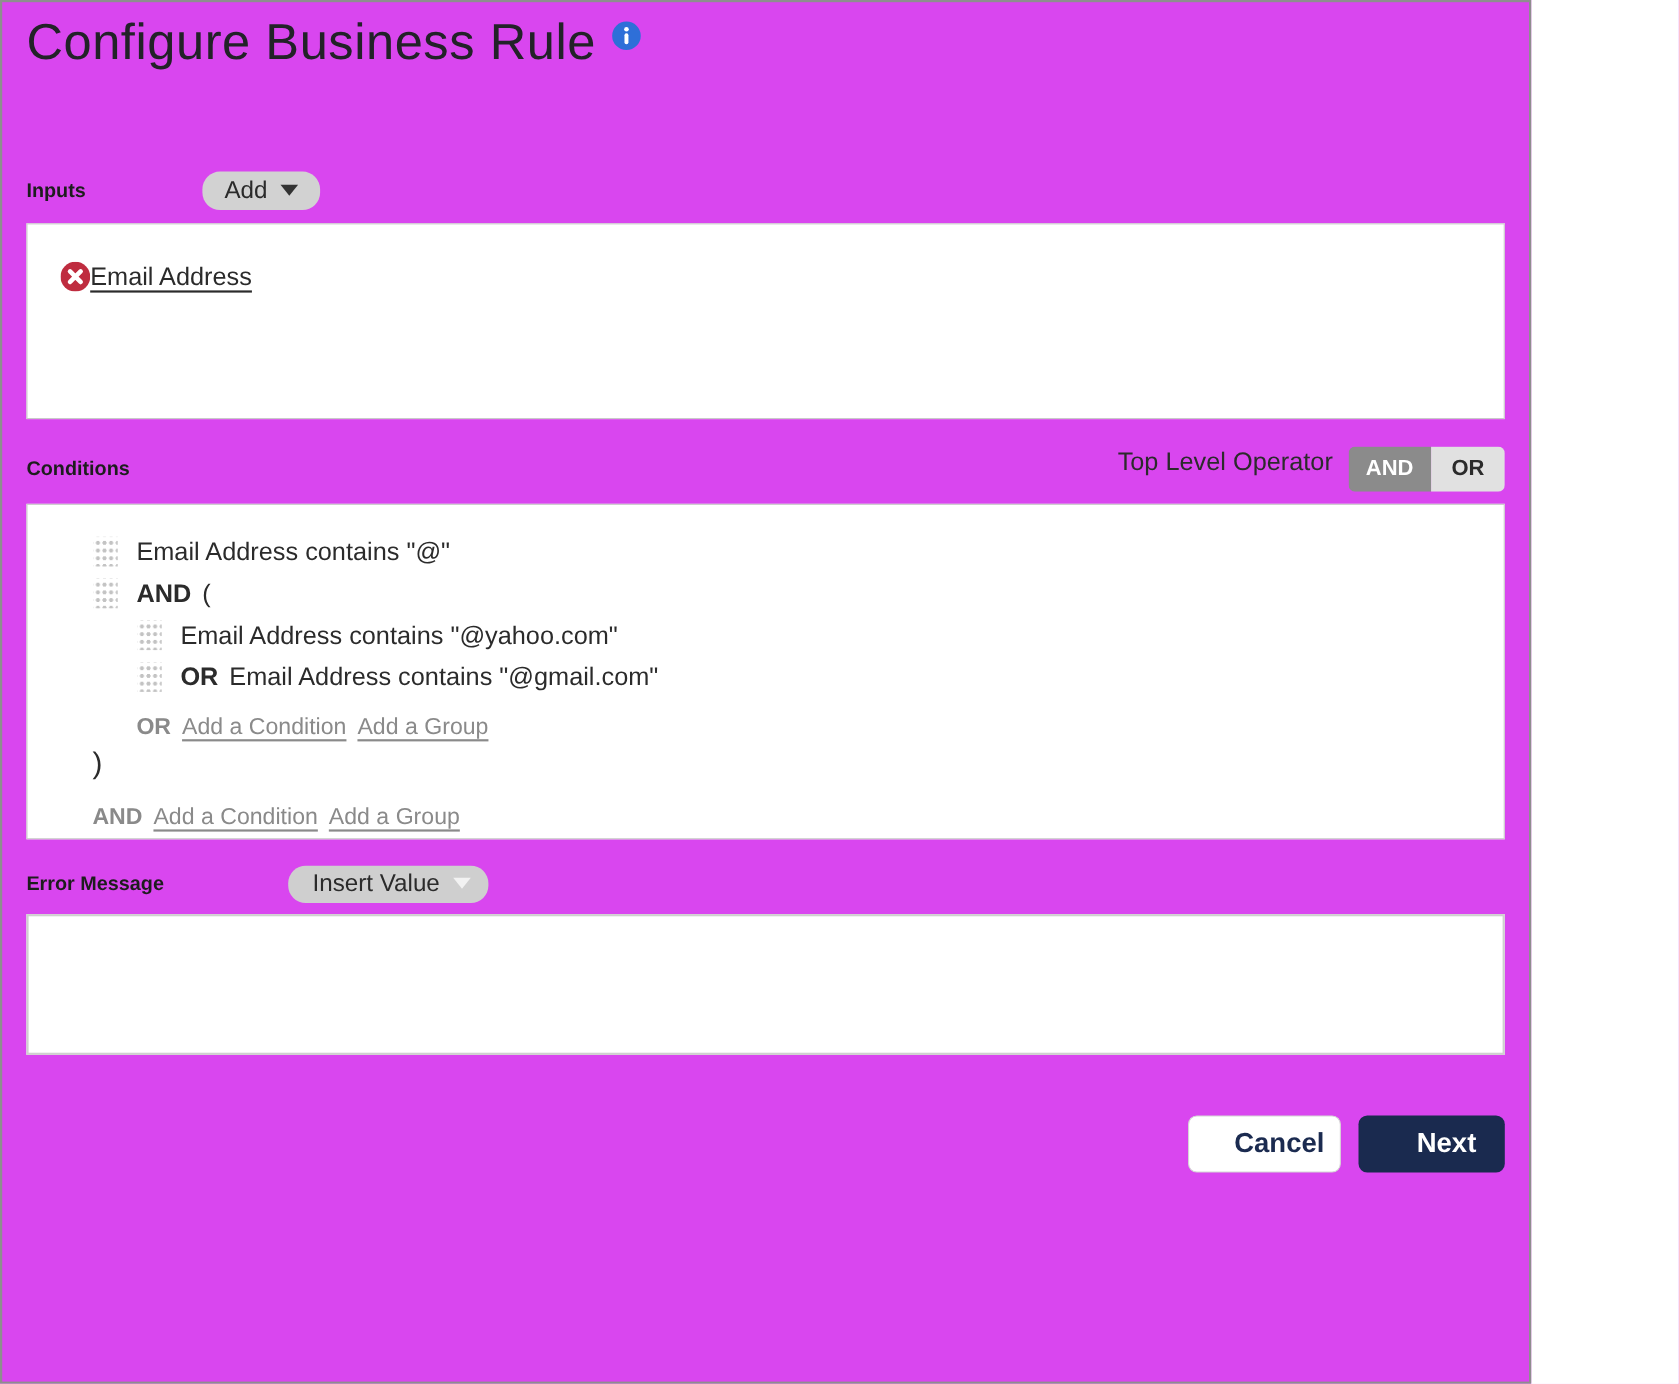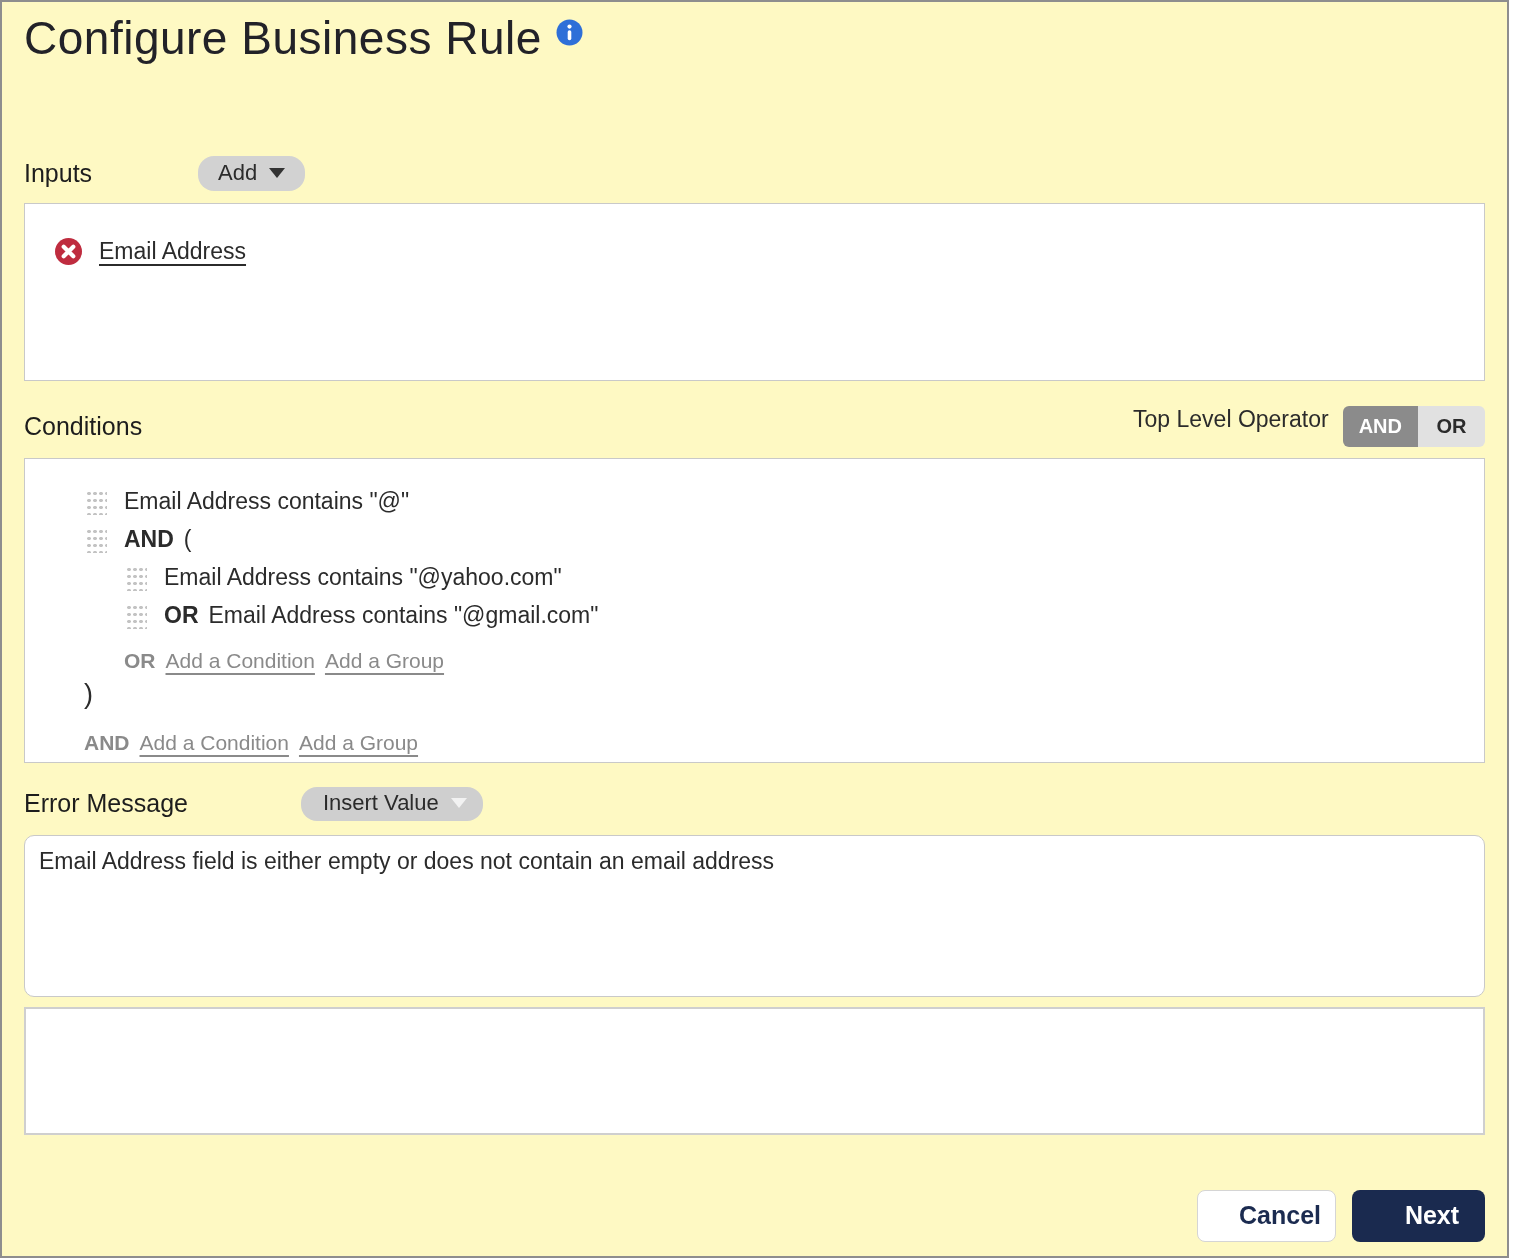--- a/index.html
+++ b/index.html
@@ -1,57 +1,57 @@
 <!DOCTYPE html>
 <html><head>
 <meta charset="utf-8">
 <style>
   * { margin:0; padding:0; box-sizing:border-box; }
   html,body { background:#ffffff; }
   body { font-family:"Liberation Sans", sans-serif; color:#2b2b2b; }
 
   .page {
     position:relative;
-    width:1509px; height:1258px;
+    width:1392px; height:1258px;
     border:2px solid #8e8e8e;
-    background:#fef9c3;
+    background:#d946ef;
     padding:0 22px;
     overflow:hidden;
   }
 
   
   .title-row { margin-top:8px; display:flex; align-items:flex-start; gap:14px; }
   .page-title {
     font-size:46px; font-weight:500; letter-spacing:0.5px;
     color:#222228; line-height:1.25;
   }
   .info-icon { margin-top:9px; display:inline-block; }
 
   
   .section-header { display:flex; align-items:center; }
-  .section-label { font-size:25px; font-weight:normal; color:#1d1d1d;text-align:center; }
+  .section-label { font-size:18px; font-weight:bold; color:#1d1d1d;text-align:center; }
 
   .grey-btn {
     display:inline-flex; align-items:center; justify-content:center; gap:12px;
     background:#d2d2d2; border:none; border-radius:16px;
     font-family:"Liberation Sans", sans-serif;
     font-size:22px; color:#2b2b2b; cursor:pointer;
   }
   .caret { width:0; height:0; border-left:8px solid transparent; border-right:8px solid transparent; border-top:10px solid #333; }
   .caret.light { border-top-color:#f2f2f2; }
 
   .inputs-header { margin-top:88px; }
   .inputs-header .grey-btn { margin-left:106px; height:35px; padding:0 20px; }
 
   
   .panel {
     border:1.5px solid #c9c9c9; background:#fff;
   }
   .inputs-panel { margin-top:12px; height:178px; padding:34px 20px 0 30px; }
-  .input-item { display:flex; align-items:center; gap:17px; }
+  .input-item { display:flex; align-items:center; }
   .delete-icon { display:inline-block; line-height:0; cursor:pointer; }
   .input-link {
     font-size:23px; color:#2b2b2b; text-decoration:underline;
     text-underline-offset:5px; cursor:pointer;
   }
 
   
   .conditions-header { margin-top:25px; height:41px;gap:25px; }
   .tlo-wrap { margin-left:auto; display:flex; align-items:flex-start; gap:14px; }
   .tlo-label { font-size:23px; color:#2b2b2b; }
@@ -194,21 +194,20 @@
   </div>
 
   <div class="section-header error-header">
     <span class="section-label">Error Message</span>
     <button class="grey-btn">
       <span>Insert Value</span>
       <span class="caret light"></span>
     </button>
   </div>
 
-  <textarea class="error-textarea" spellcheck="false" style="">Email Address field is either empty or does not contain an email address</textarea>
 
   <div class="empty-box"></div>
 
   <div class="footer">
     <button class="btn btn-cancel">Cancel</button>
     <button class="btn btn-next">Next</button>
   </div>
 
 </div>
 

